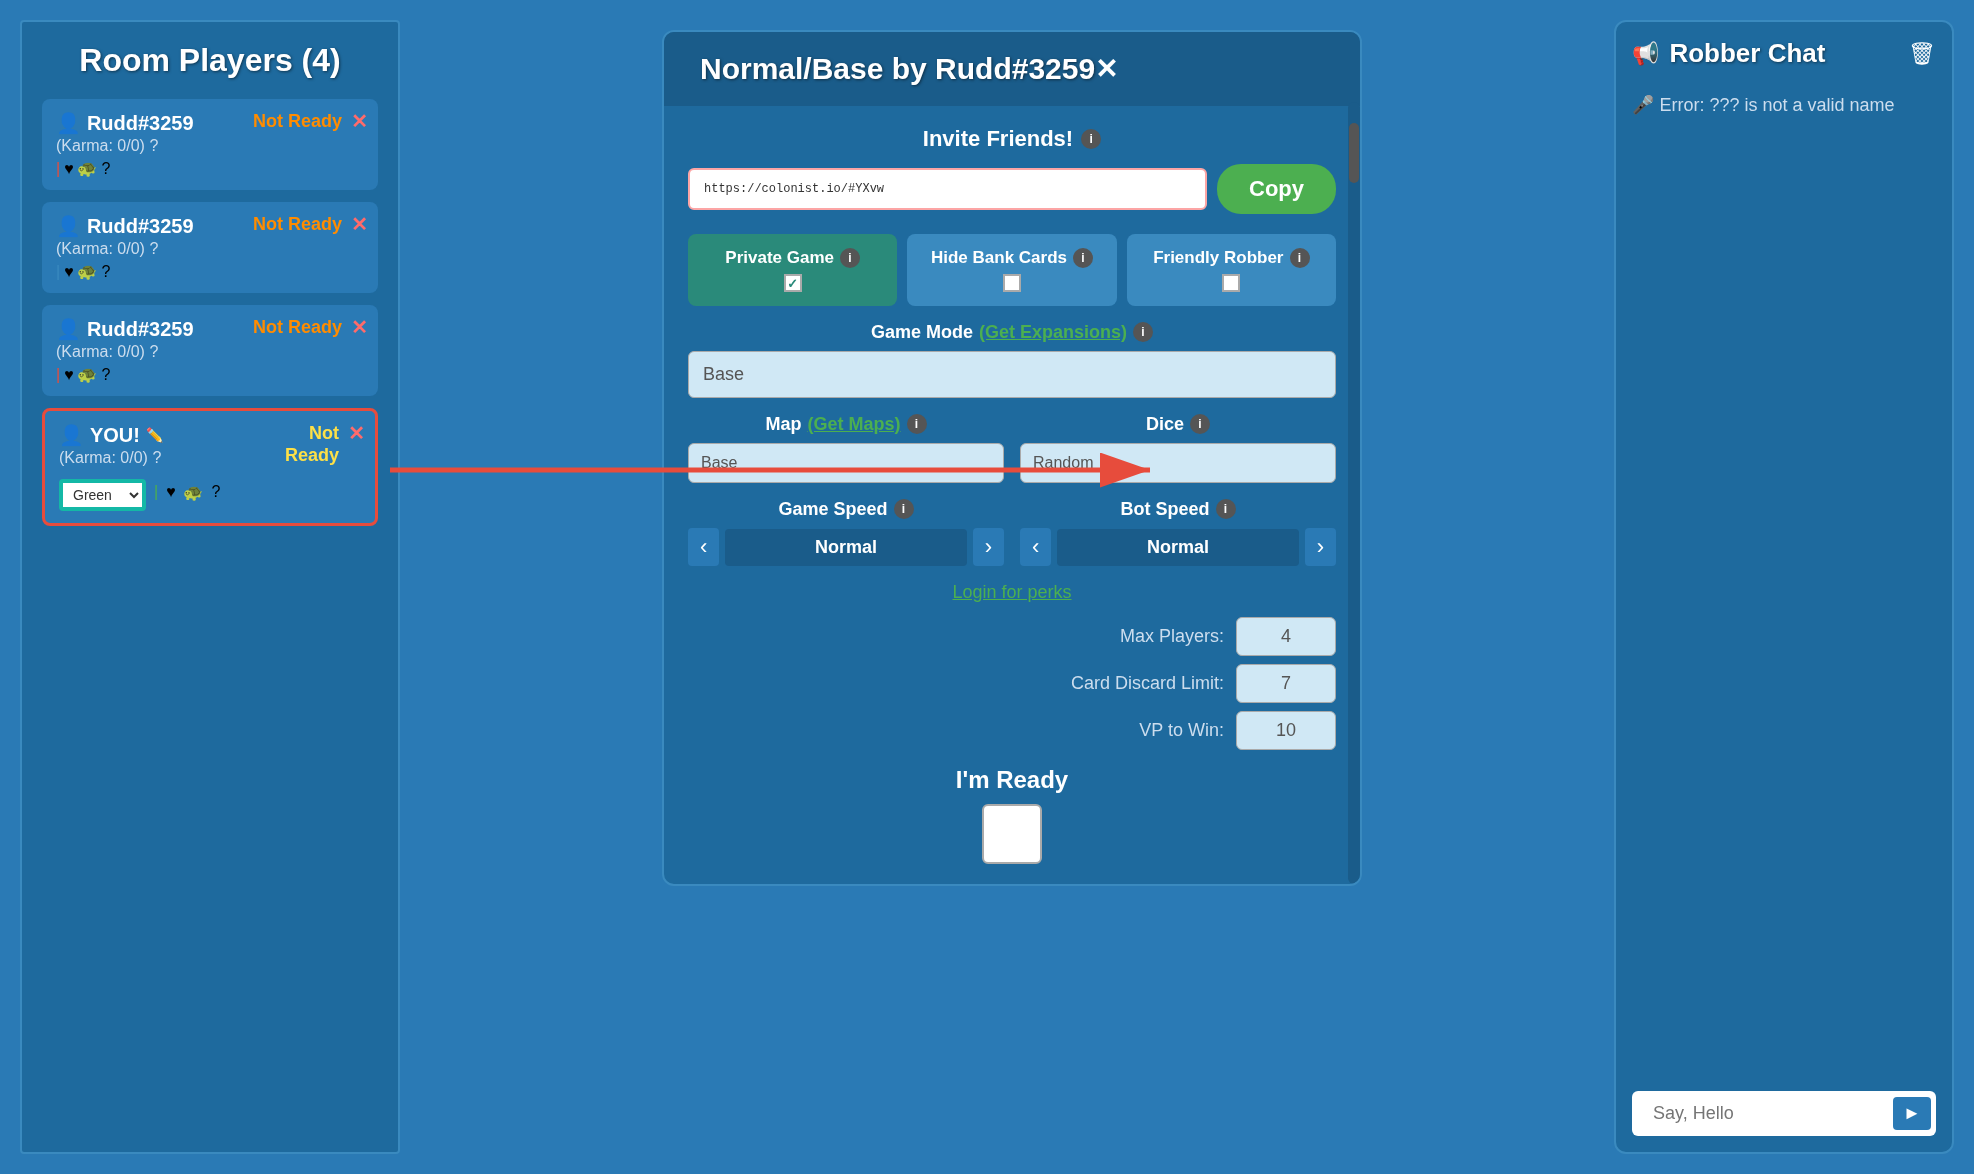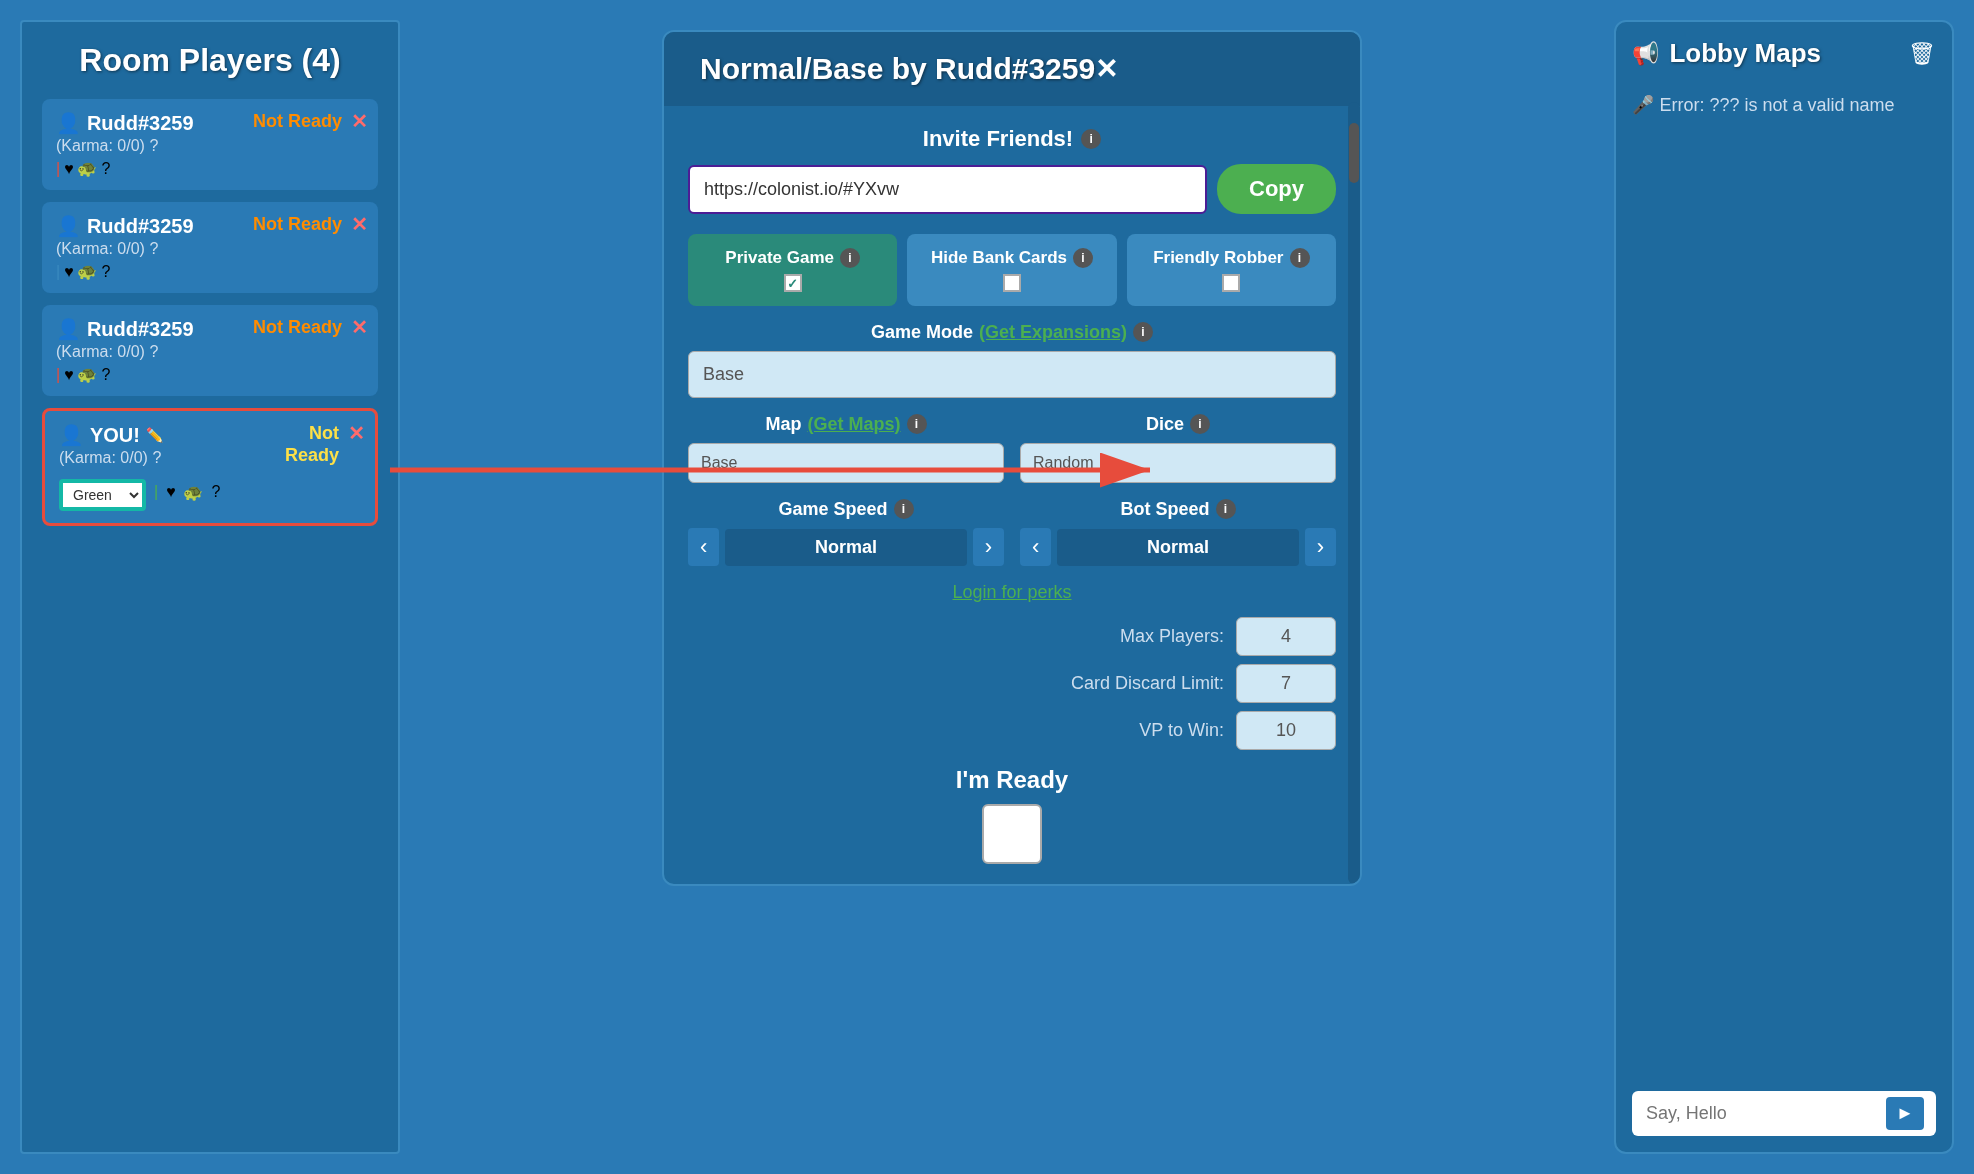--- a/index.html
+++ b/index.html
@@ -182,25 +182,26 @@
 
     .invite-row {
       display: flex;
       gap: 10px;
       align-items: center;
     }
 
     .invite-url {
       flex: 1;
       padding: 12px 14px;
-      border: 2px solid #4c1d95;
+      border: 2px solid #fca5a5;
       border-radius: 6px;
-      font-size: 18px;
+      font-size: 12px;
       background: white;
       color: #333;
+      font-family: Liberation Mono, monospace;
     }
 
     .copy-btn {
       background: #4caf50;
       color: white;
       border: none;
       border-radius: 24px;
       padding: 12px 32px;
       font-size: 22px;
       font-weight: bold;
@@ -442,21 +443,21 @@
       padding: 4px 0;
     }
 
     .chat-input-row {
       display: flex;
       align-items: center;
       gap: 8px;
       margin-top: 10px;
       background: white;
       border-radius: 6px;
-      padding: 6px 14px;
+      padding: 6px 21px;
     }
 
     .chat-input {
       flex: 1;
       border: none;
       outline: none;
       font-size: 18px;
       color: #888;
       background: transparent;
     }
@@ -743,21 +744,21 @@
 
     <div class="scrollbar-track">
       <div class="scrollbar-thumb"></div>
     </div>
   </div>
 </div>
 
 <div class="right-panel">
   <div class="chat-header">
     <span class="mute-icon">📢</span>
-    <span class="chat-title">Lobby Maps</span>
+    <span class="chat-title">Robber Chat</span>
     <span class="trash-icon">🗑</span>
   </div>
 
   <div class="chat-messages">
     <div class="chat-message">
       <span class="mic-icon">🎤</span>
       <span>Error: ??? is not a valid name</span>
     </div>
   </div>
 

